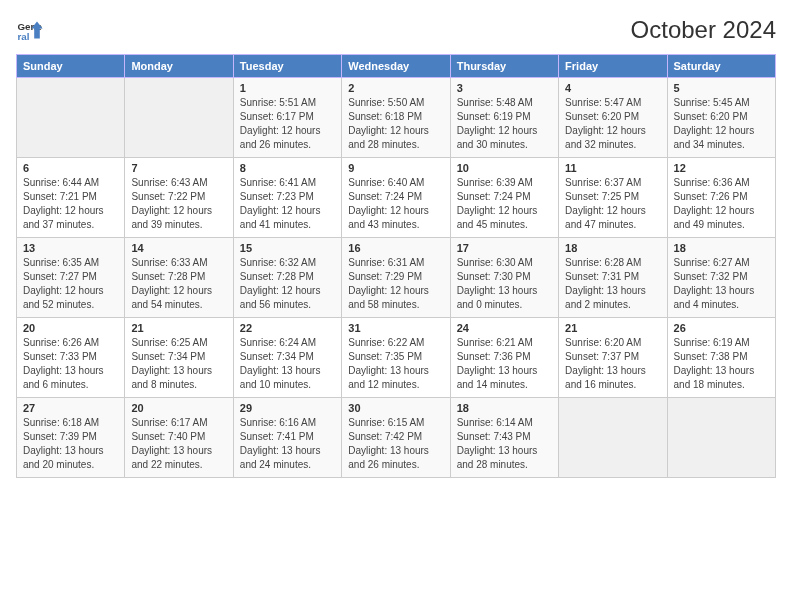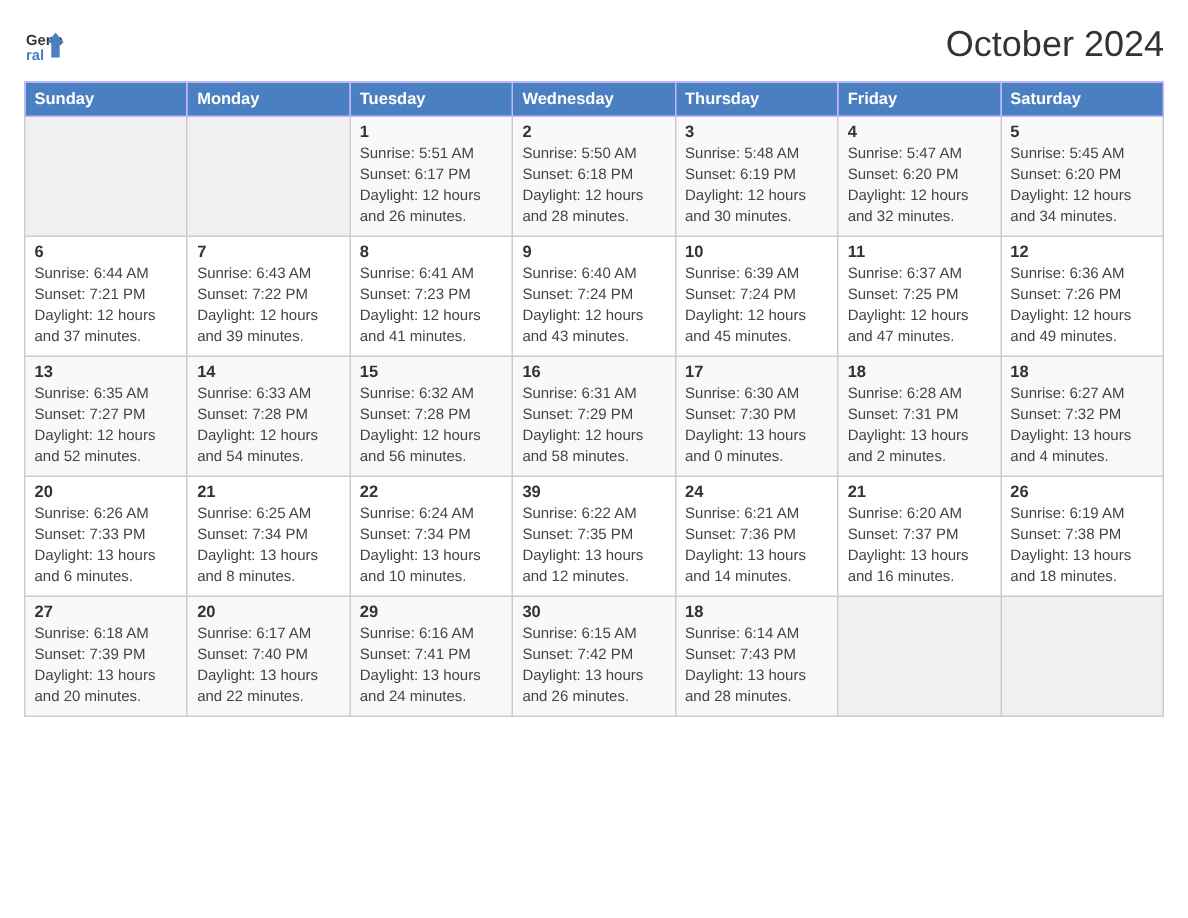--- a/index.html
+++ b/index.html
@@ -213,21 +213,21 @@
         </td>
         <td>
           <span class="day-num">21</span>
           <div class="day-info">Sunrise: 6:25 AM<br>Sunset: 7:34 PM<br>Daylight: 13 hours<br>and 8 minutes.</div>
         </td>
         <td>
           <span class="day-num">22</span>
           <div class="day-info">Sunrise: 6:24 AM<br>Sunset: 7:34 PM<br>Daylight: 13 hours<br>and 10 minutes.</div>
         </td>
         <td>
-          <span class="day-num">39</span>
+          <span class="day-num">31</span>
           <div class="day-info">Sunrise: 6:22 AM<br>Sunset: 7:35 PM<br>Daylight: 13 hours<br>and 12 minutes.</div>
         </td>
         <td>
           <span class="day-num">24</span>
           <div class="day-info">Sunrise: 6:21 AM<br>Sunset: 7:36 PM<br>Daylight: 13 hours<br>and 14 minutes.</div>
         </td>
         <td>
           <span class="day-num">21</span>
           <div class="day-info">Sunrise: 6:20 AM<br>Sunset: 7:37 PM<br>Daylight: 13 hours<br>and 16 minutes.</div>
         </td>

